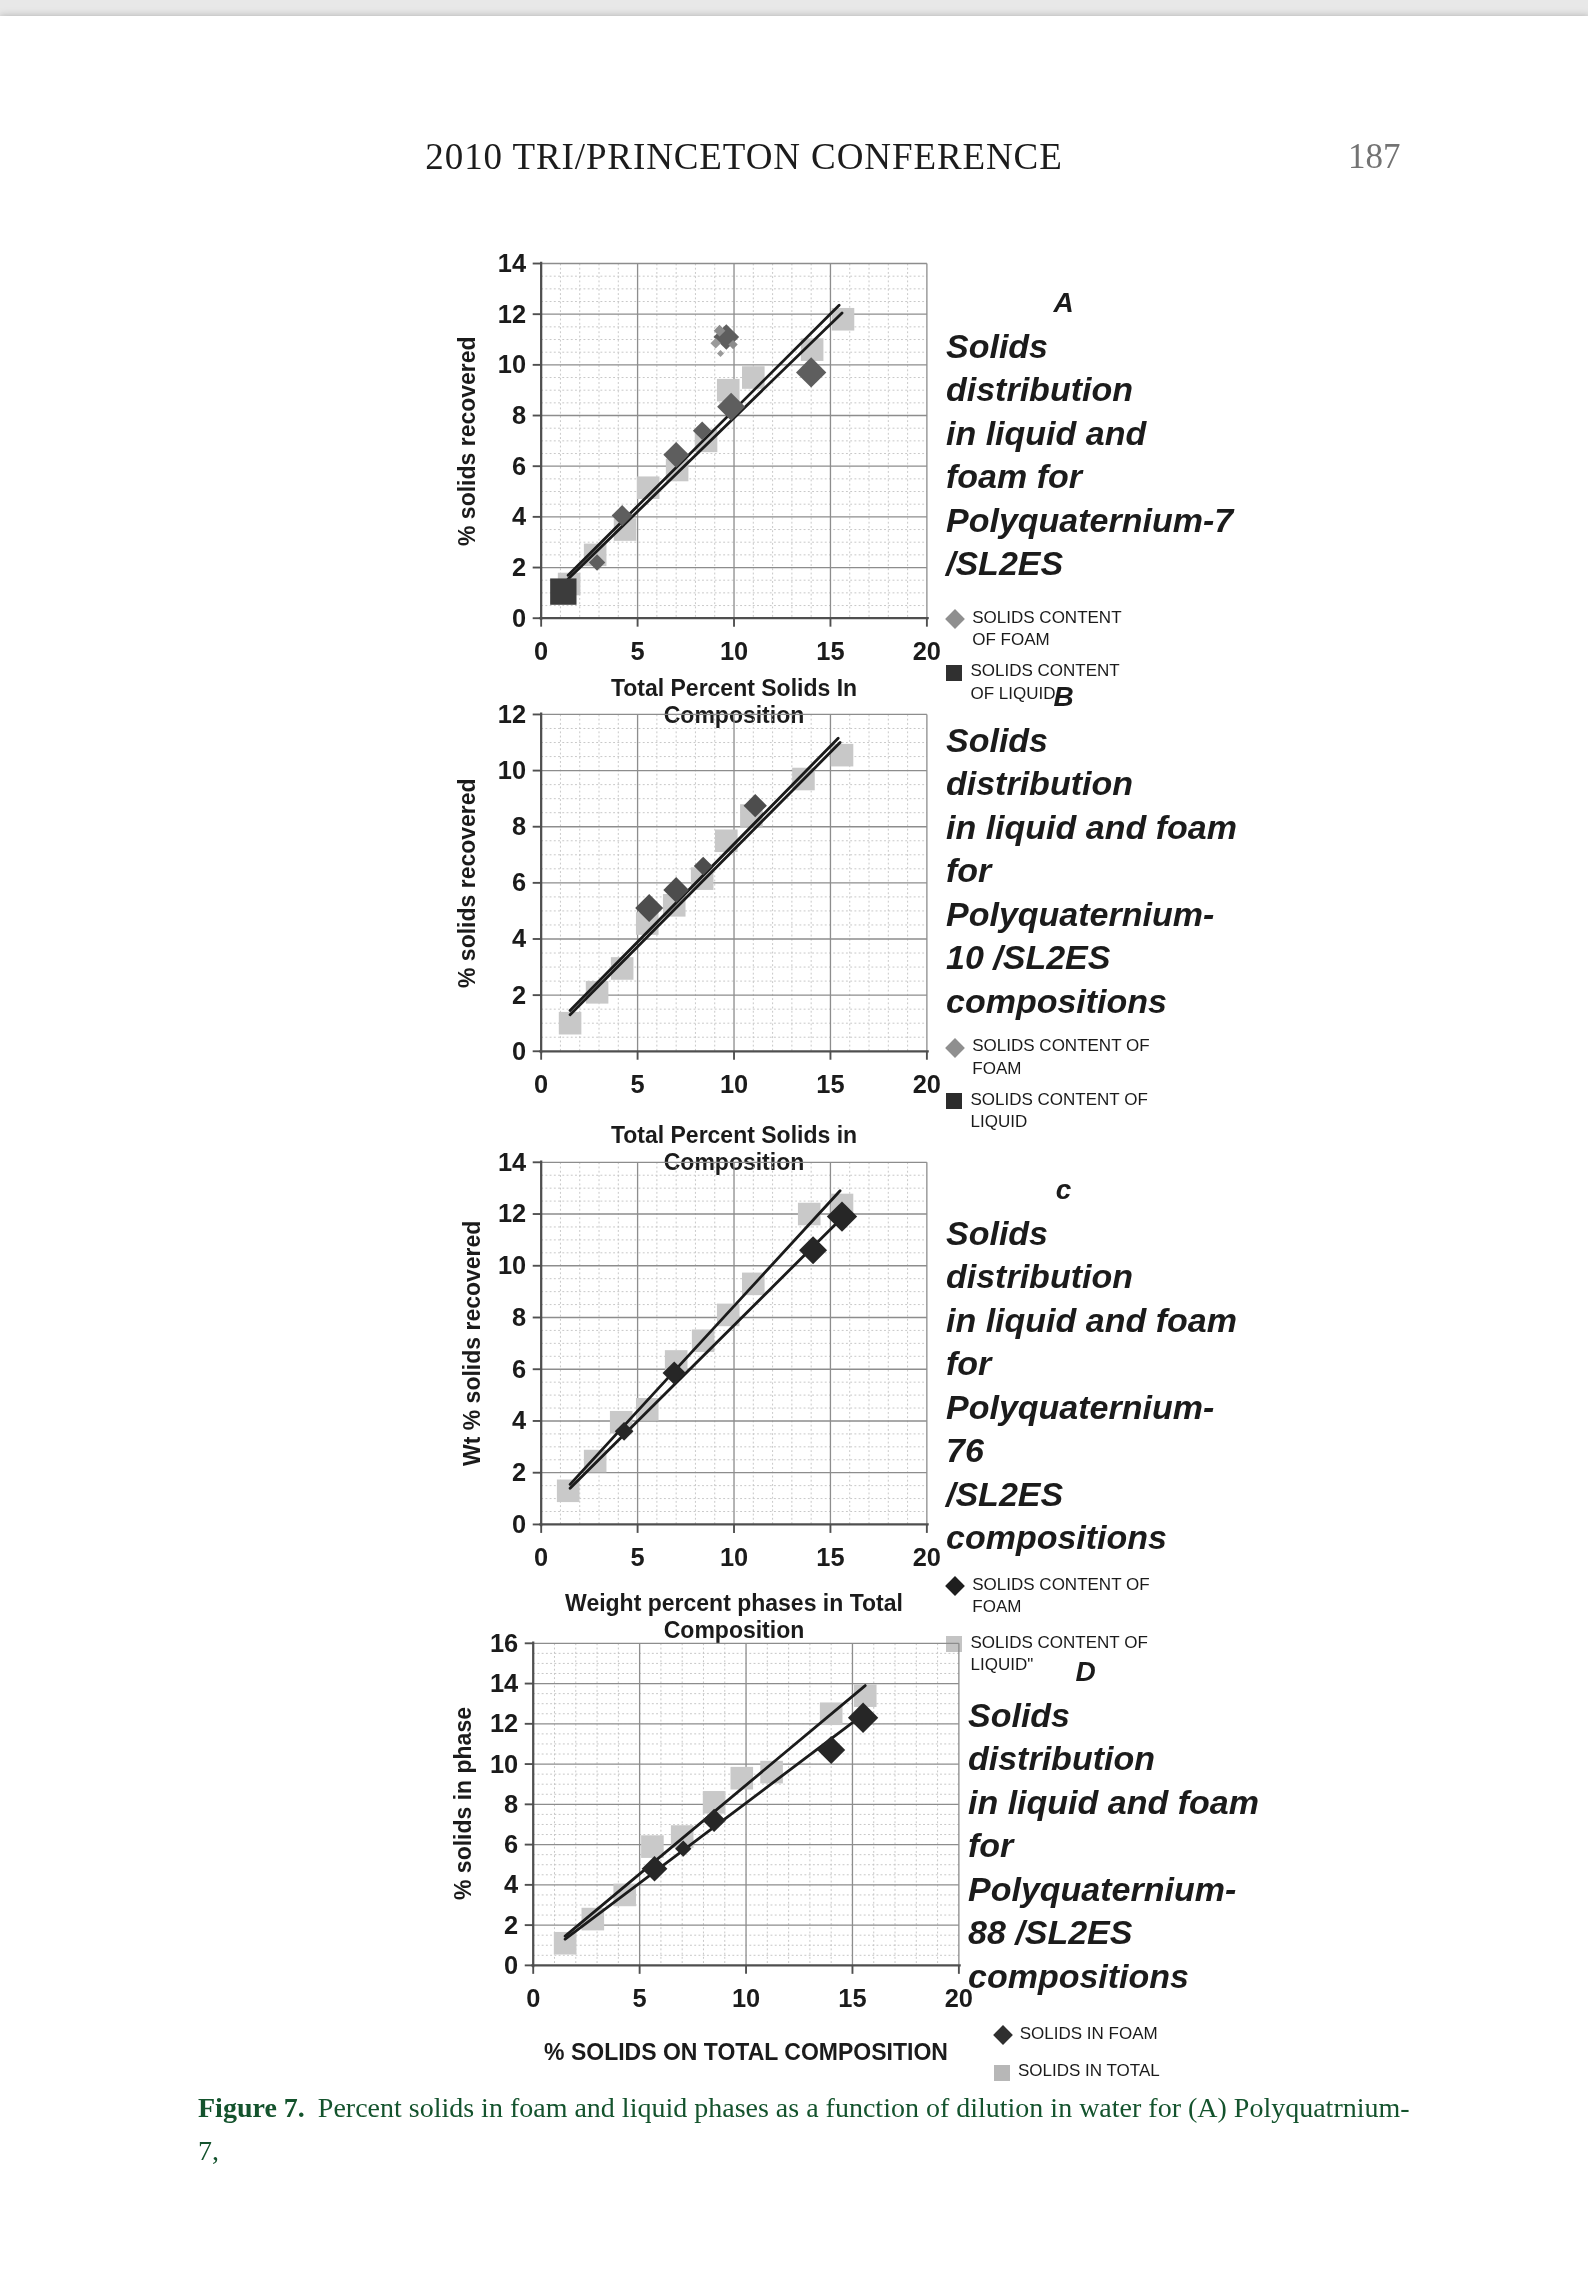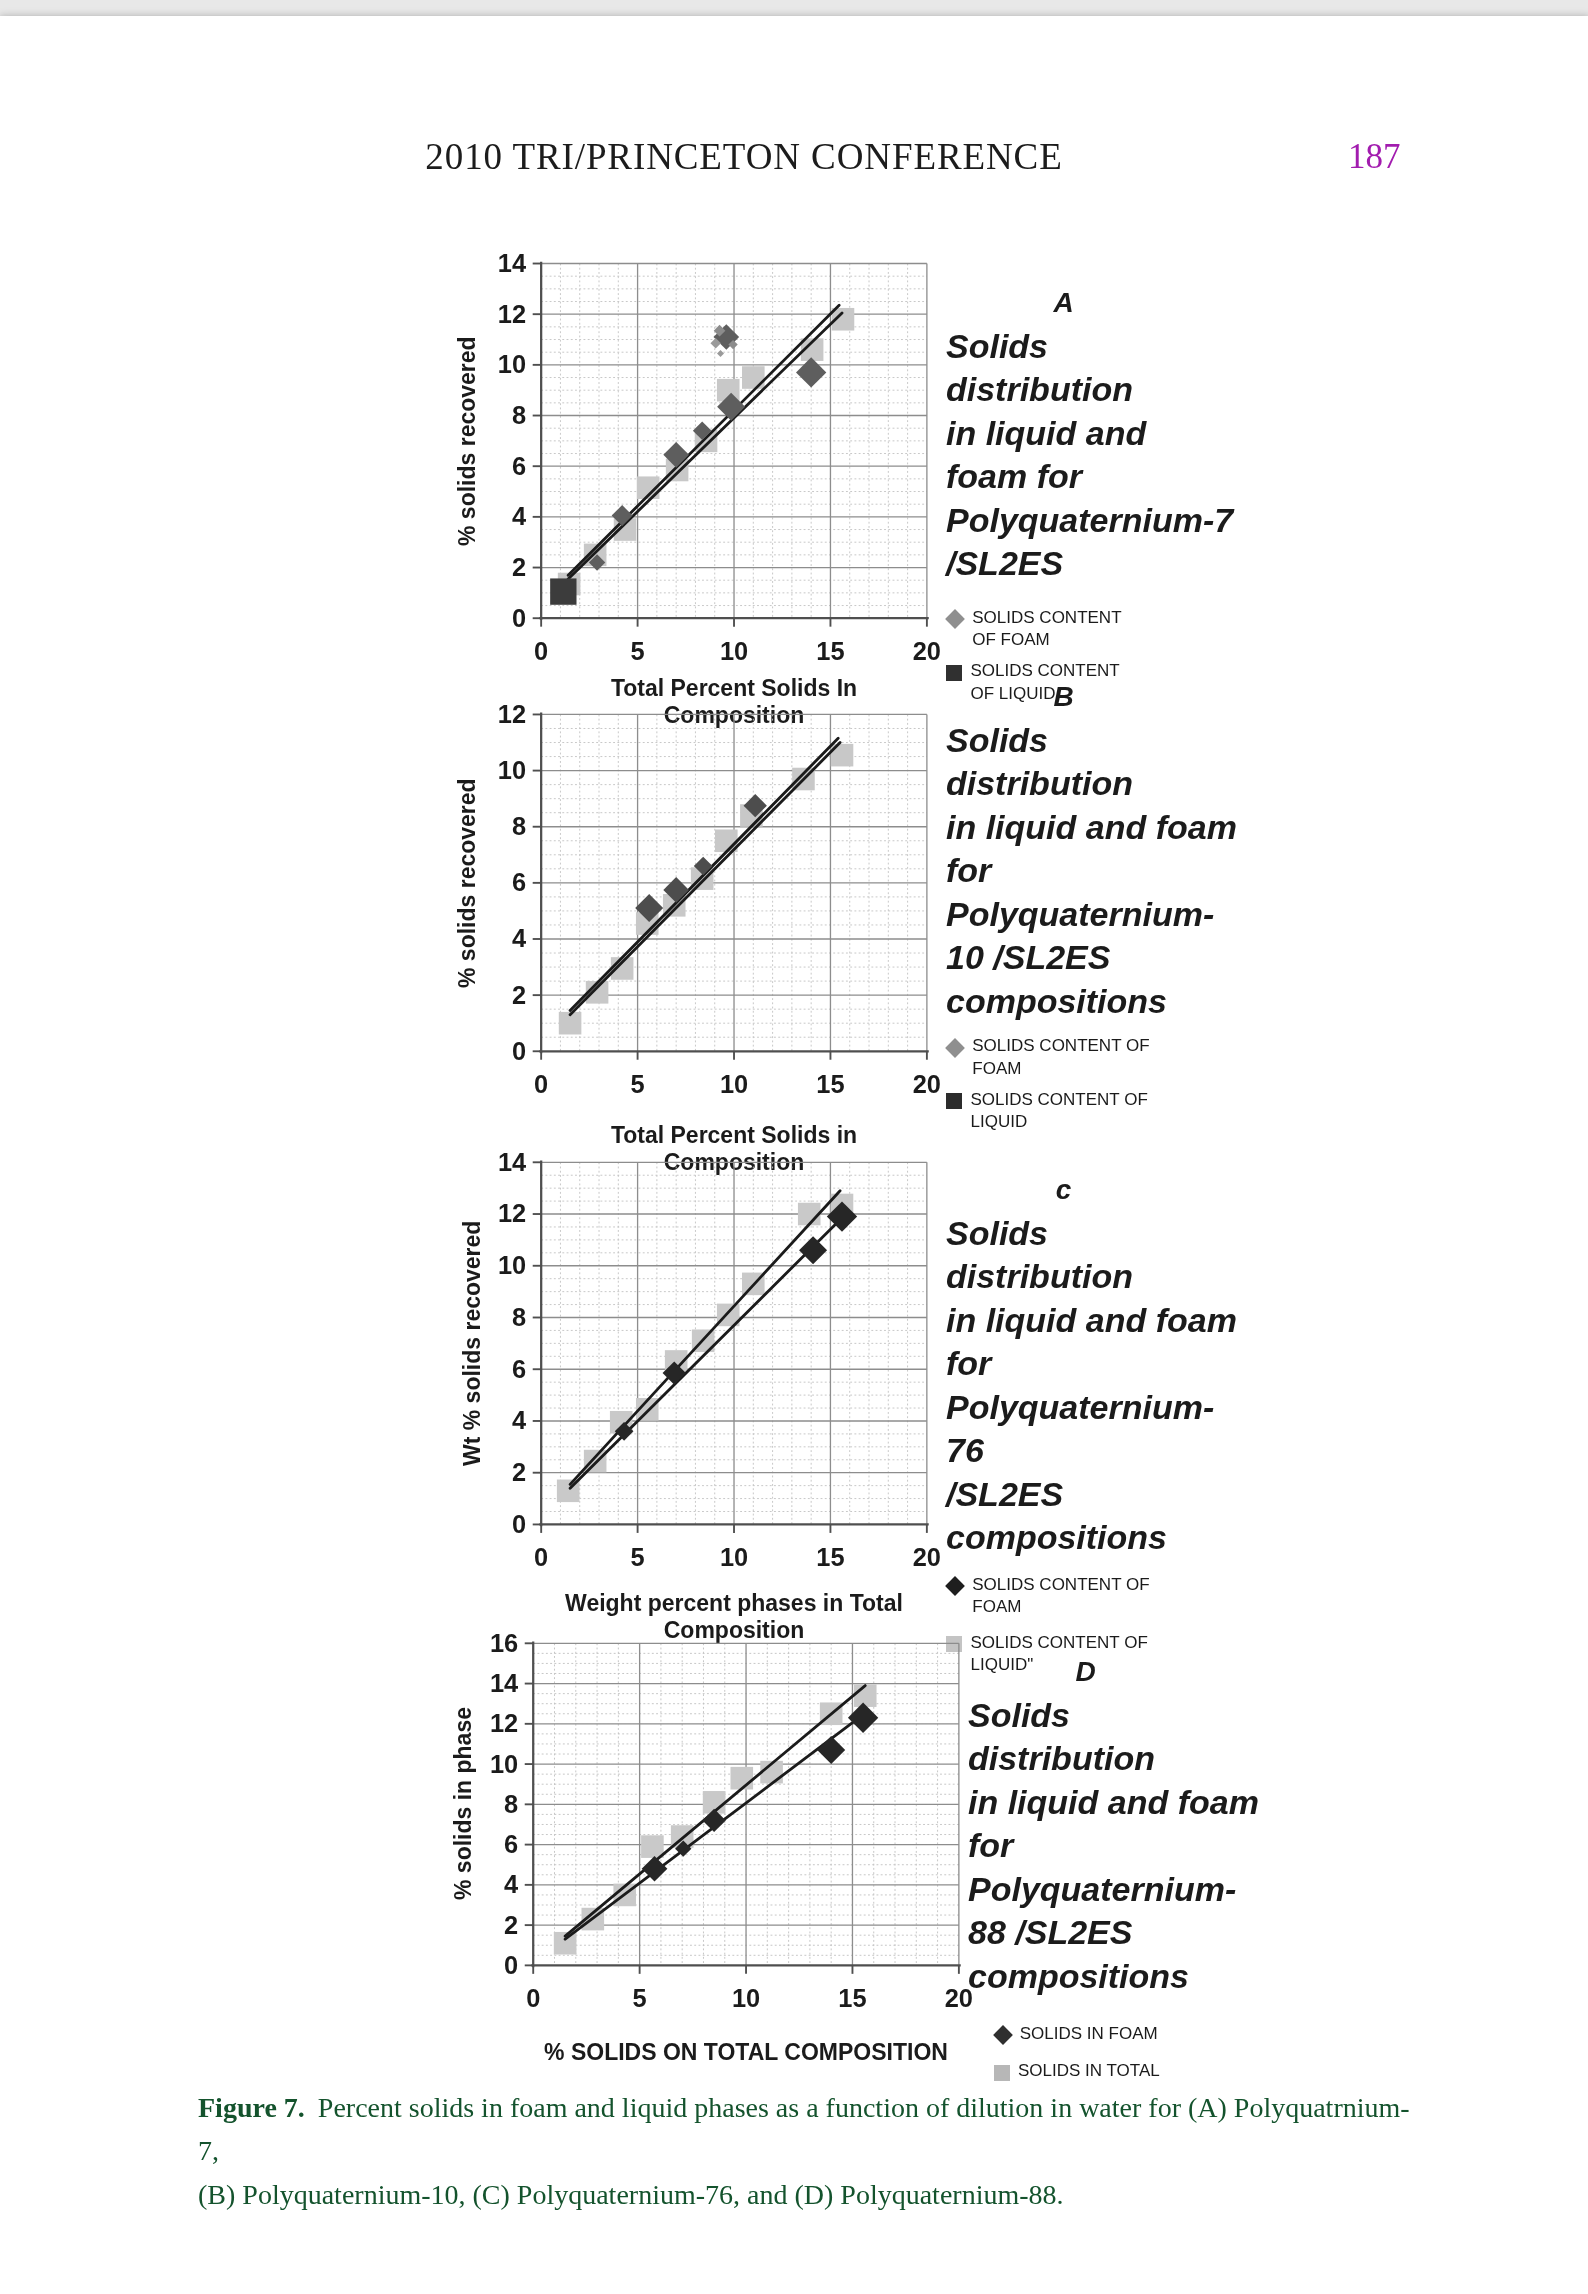--- a/index.html
+++ b/index.html
@@ -8,21 +8,21 @@
     font-family:"Liberation Sans", sans-serif; overflow:hidden;
     box-shadow:0 0 7.5px rgba(0,0,0,.25); margin:16px auto;
   }
   
   .header-title {
     position:absolute; top:119px; left:198px; width:1092px; text-align:center;
     font-family:"Liberation Serif", serif; font-size:37px; color:#1c1c1c; letter-spacing:0.9px;
   }
   .page-number {
     position:absolute; top:121px; left:1348px; width:85px;
-    font-family:"Liberation Serif", serif; font-size:35px; color:#a21caf;
+    font-family:"Liberation Serif", serif; font-size:35px; color:#737373;
   }
   
   .plot { position:absolute; }
   svg text.tick { font:700 27px "Liberation Sans", sans-serif; fill:#1b1b1b; }
   .ylabel {
     position:absolute; writing-mode:vertical-rl; transform:rotate(180deg);
     text-align:center; font-weight:700; font-size:23px; color:#1b1b1b; white-space:nowrap;
   }
   .xlabel {
     position:absolute; text-align:center; font-weight:700; font-size:23px; color:#1b1b1b;
@@ -546,17 +546,16 @@
         <div class="legend-item">
           <span class="swatch square" style="background-color: rgb(183, 183, 183);"></span>
           <span class="legend-label">SOLIDS IN TOTAL</span>
         </div>
       </div>
     </aside>
   </section>
 
   <p class="caption">
     <b>Figure 7.</b><span>Percent solids in foam and liquid phases as a function of dilution in water for (A) Polyquatrnium-7,</span>
-    <span class="cap-line2">(B) Polyquaternium-10, (C) Polyquaternium-76, and (D) Polyquaternium-88.</span>
   </p>
 
 </div>
 
 
 </body></html>

